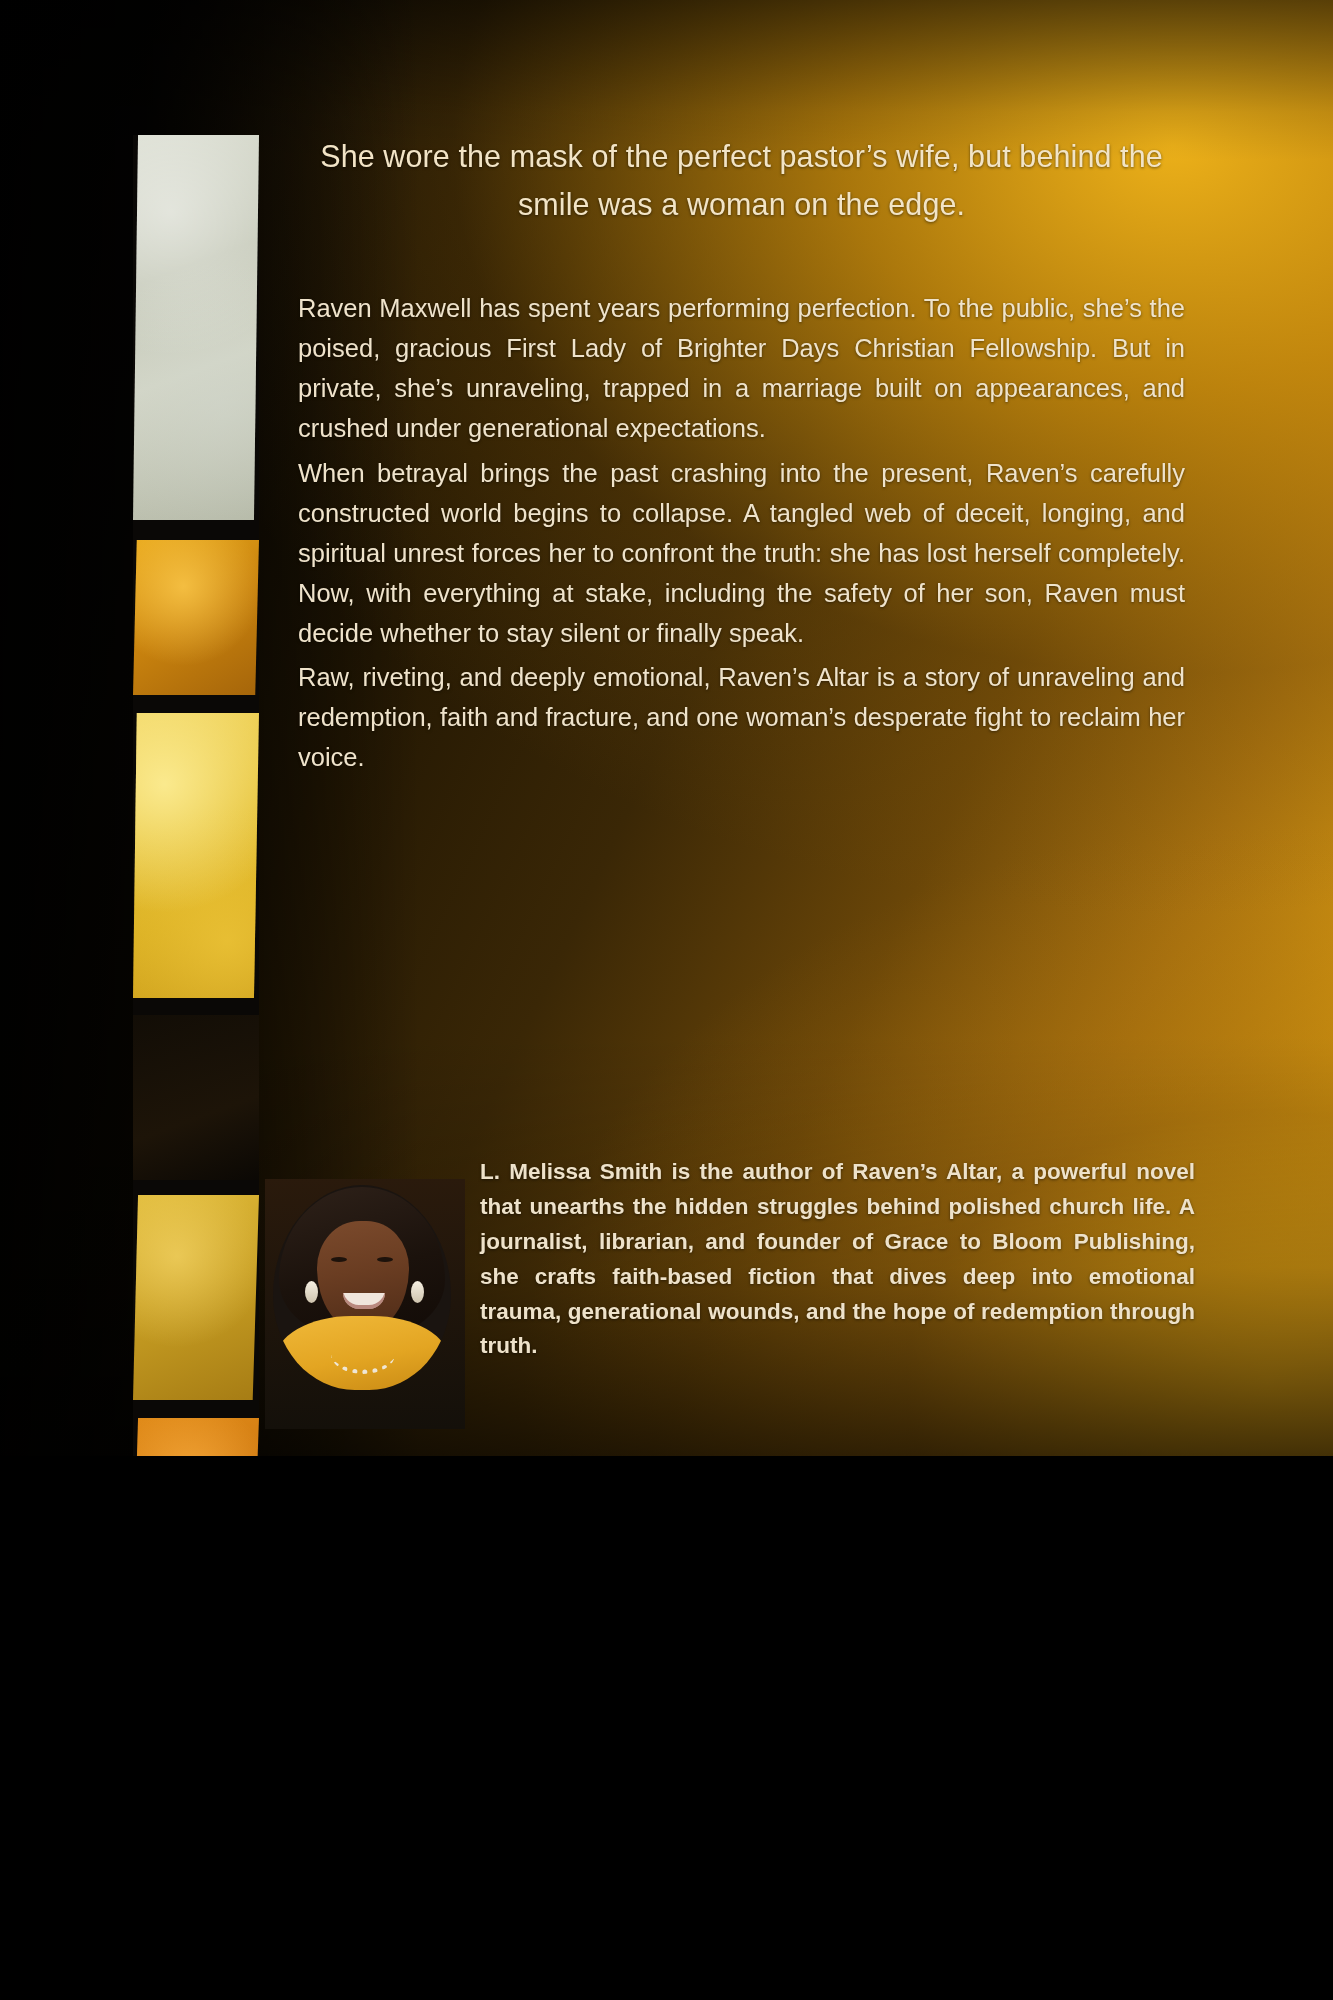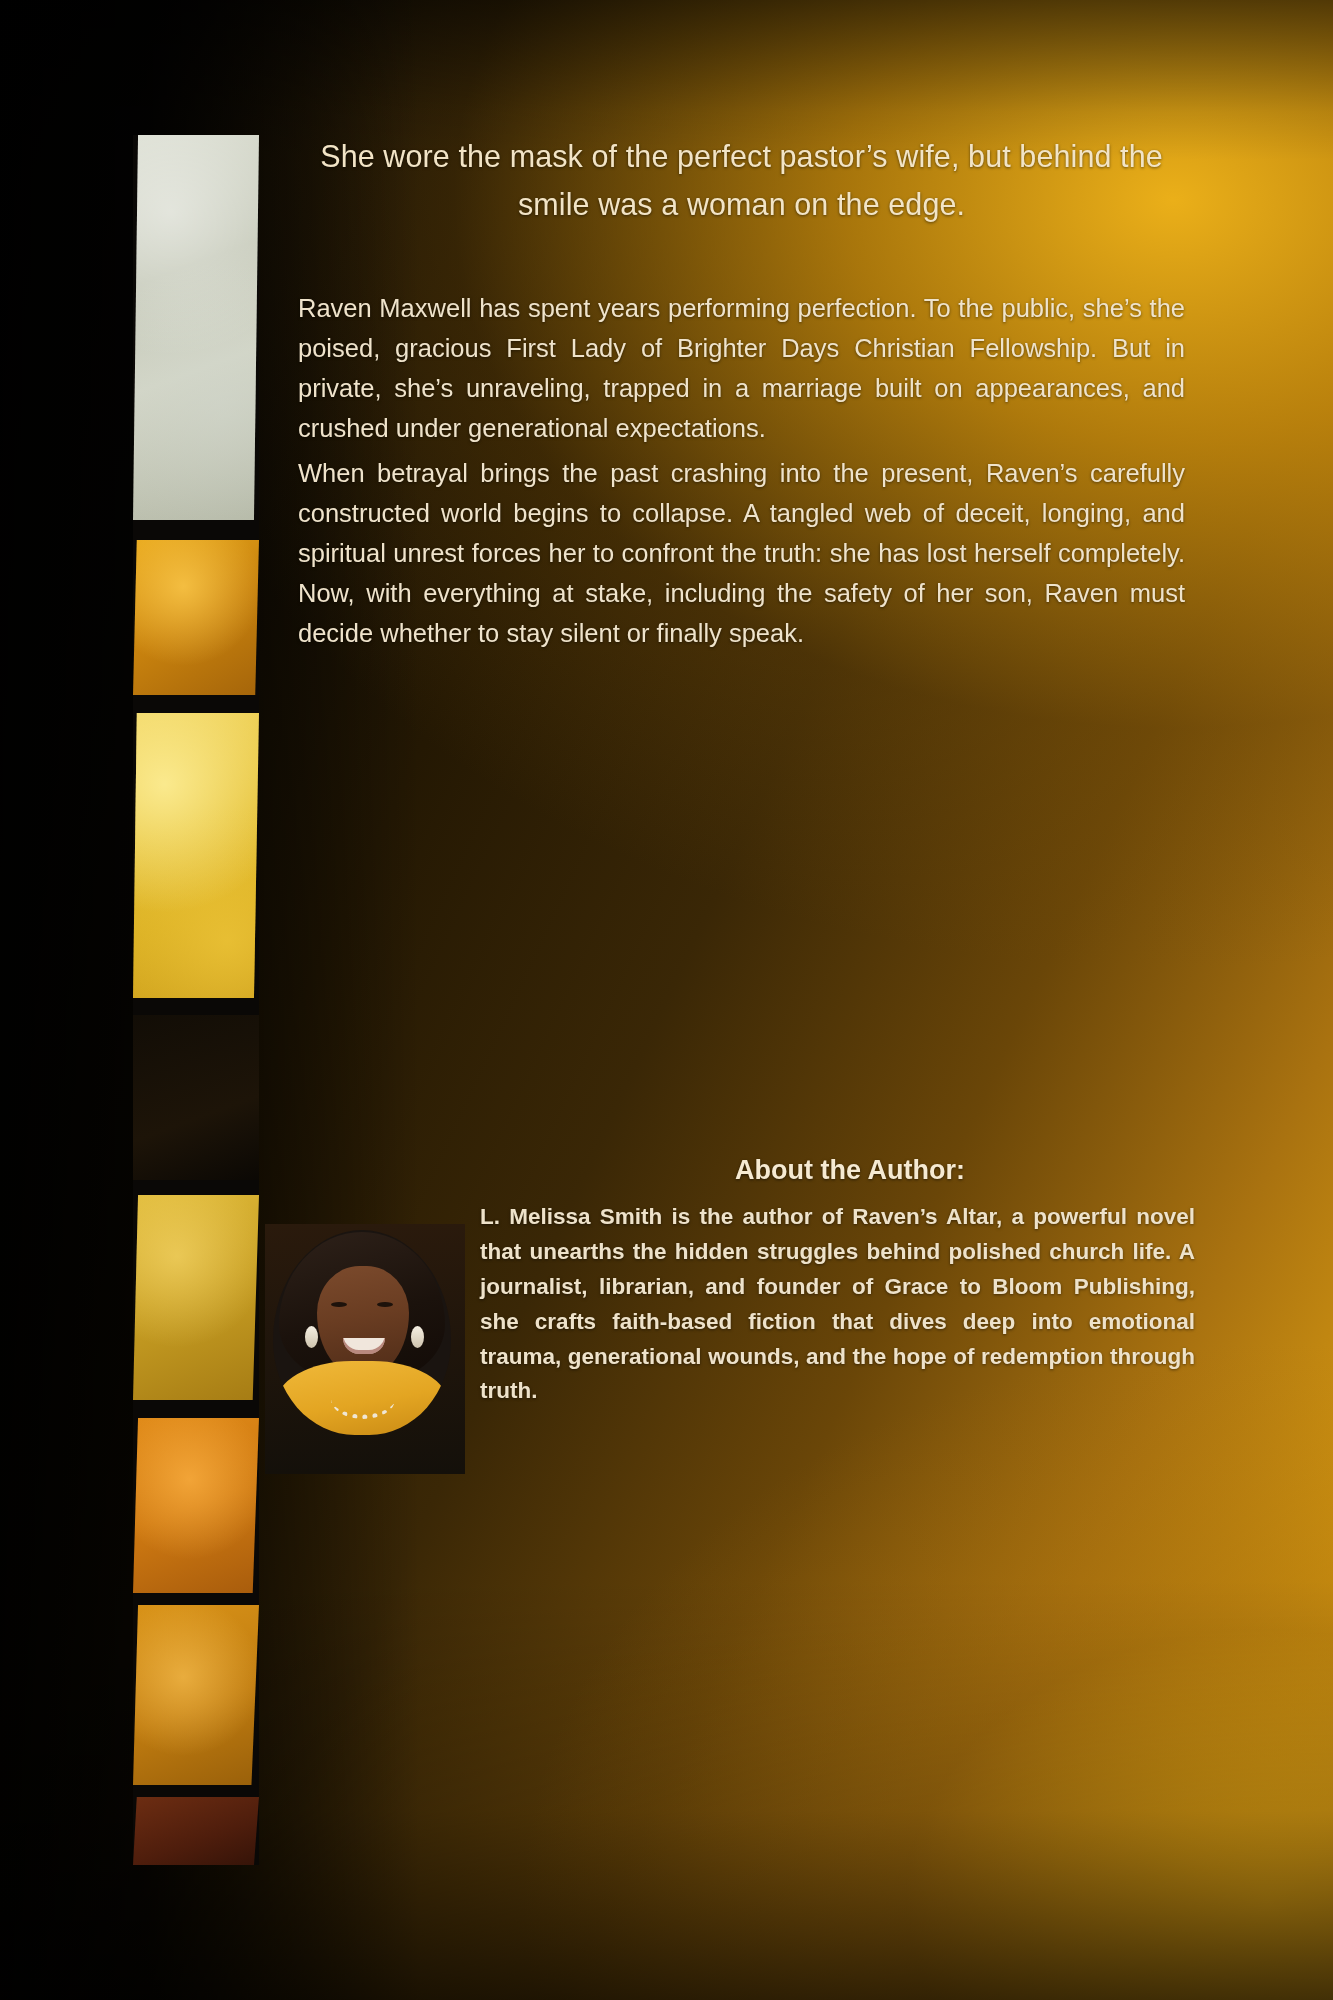--- a/index.html
+++ b/index.html
@@ -11,21 +11,21 @@
     width: 1333px;
     height: 2000px;
     overflow: hidden;
     font-family: "Liberation Sans", sans-serif;
   }
 
   
   .page {
     position: relative;
     width: 1333px;
-    height: 2000px;
+    height: 1456px;
     overflow: hidden;
     background:
       radial-gradient(ellipse 1500px 1100px at 88% 10%, rgba(243,182,26,0.95) 0%, rgba(214,150,14,0.72) 22%, rgba(120,80,8,0.30) 48%, rgba(0,0,0,0) 70%),
       radial-gradient(ellipse 1200px 900px at 95% 95%, rgba(235,170,20,0.80) 0%, rgba(160,105,10,0.45) 30%, rgba(0,0,0,0) 62%),
       linear-gradient(115deg, #070604 0%, #120d05 18%, #241803 34%, #3a2706 50%, #6a4608 66%, #a97210 80%, #d79a12 92%, #eeb01b 100%);
   }
   
   .vignette-left {
     position: absolute;
     left: 0; top: 0;
@@ -287,25 +287,25 @@
     <div class="pane pane-6"></div>
     <div class="pane pane-7"></div>
     <div class="pane pane-8"></div>
   </div>
 
   <div class="content">
     <div class="tagline">She wore the mask of the perfect pastor’s wife, but behind the smile was a woman on the edge.</div>
     <div class="blurb">
       <p>Raven Maxwell has spent years performing perfection. To the public, she’s the poised, gracious First Lady of Brighter Days Christian Fellowship. But in private, she’s unraveling, trapped in a marriage built on appearances, and crushed under generational expectations.</p>
       <p>When betrayal brings the past crashing into the present, Raven’s carefully constructed world begins to collapse. A tangled web of deceit, longing, and spiritual unrest forces her to confront the truth: she has lost herself completely. Now, with everything at stake, including the safety of her son, Raven must decide whether to stay silent or finally speak.</p>
+      <p>Raw, riveting, and deeply emotional, Raven’s Altar is a story of unraveling and redemption, faith and fracture, and one woman’s desperate fight to reclaim her voice.</p>
     </div>
   </div>
 
   <div class="author-section">
-    <div class="author-heading">About the Author:</div>
     <div class="author-body-wrap">
       <div class="author-photo">
         <div class="circle-mask">
           <div class="ph-hair"></div>
           <div class="ph-neck"></div>
           <div class="ph-face"></div>
           <div class="ph-eye l"></div>
           <div class="ph-eye r"></div>
           <div class="ph-smile"></div>
           <div class="ph-earring l"></div>

